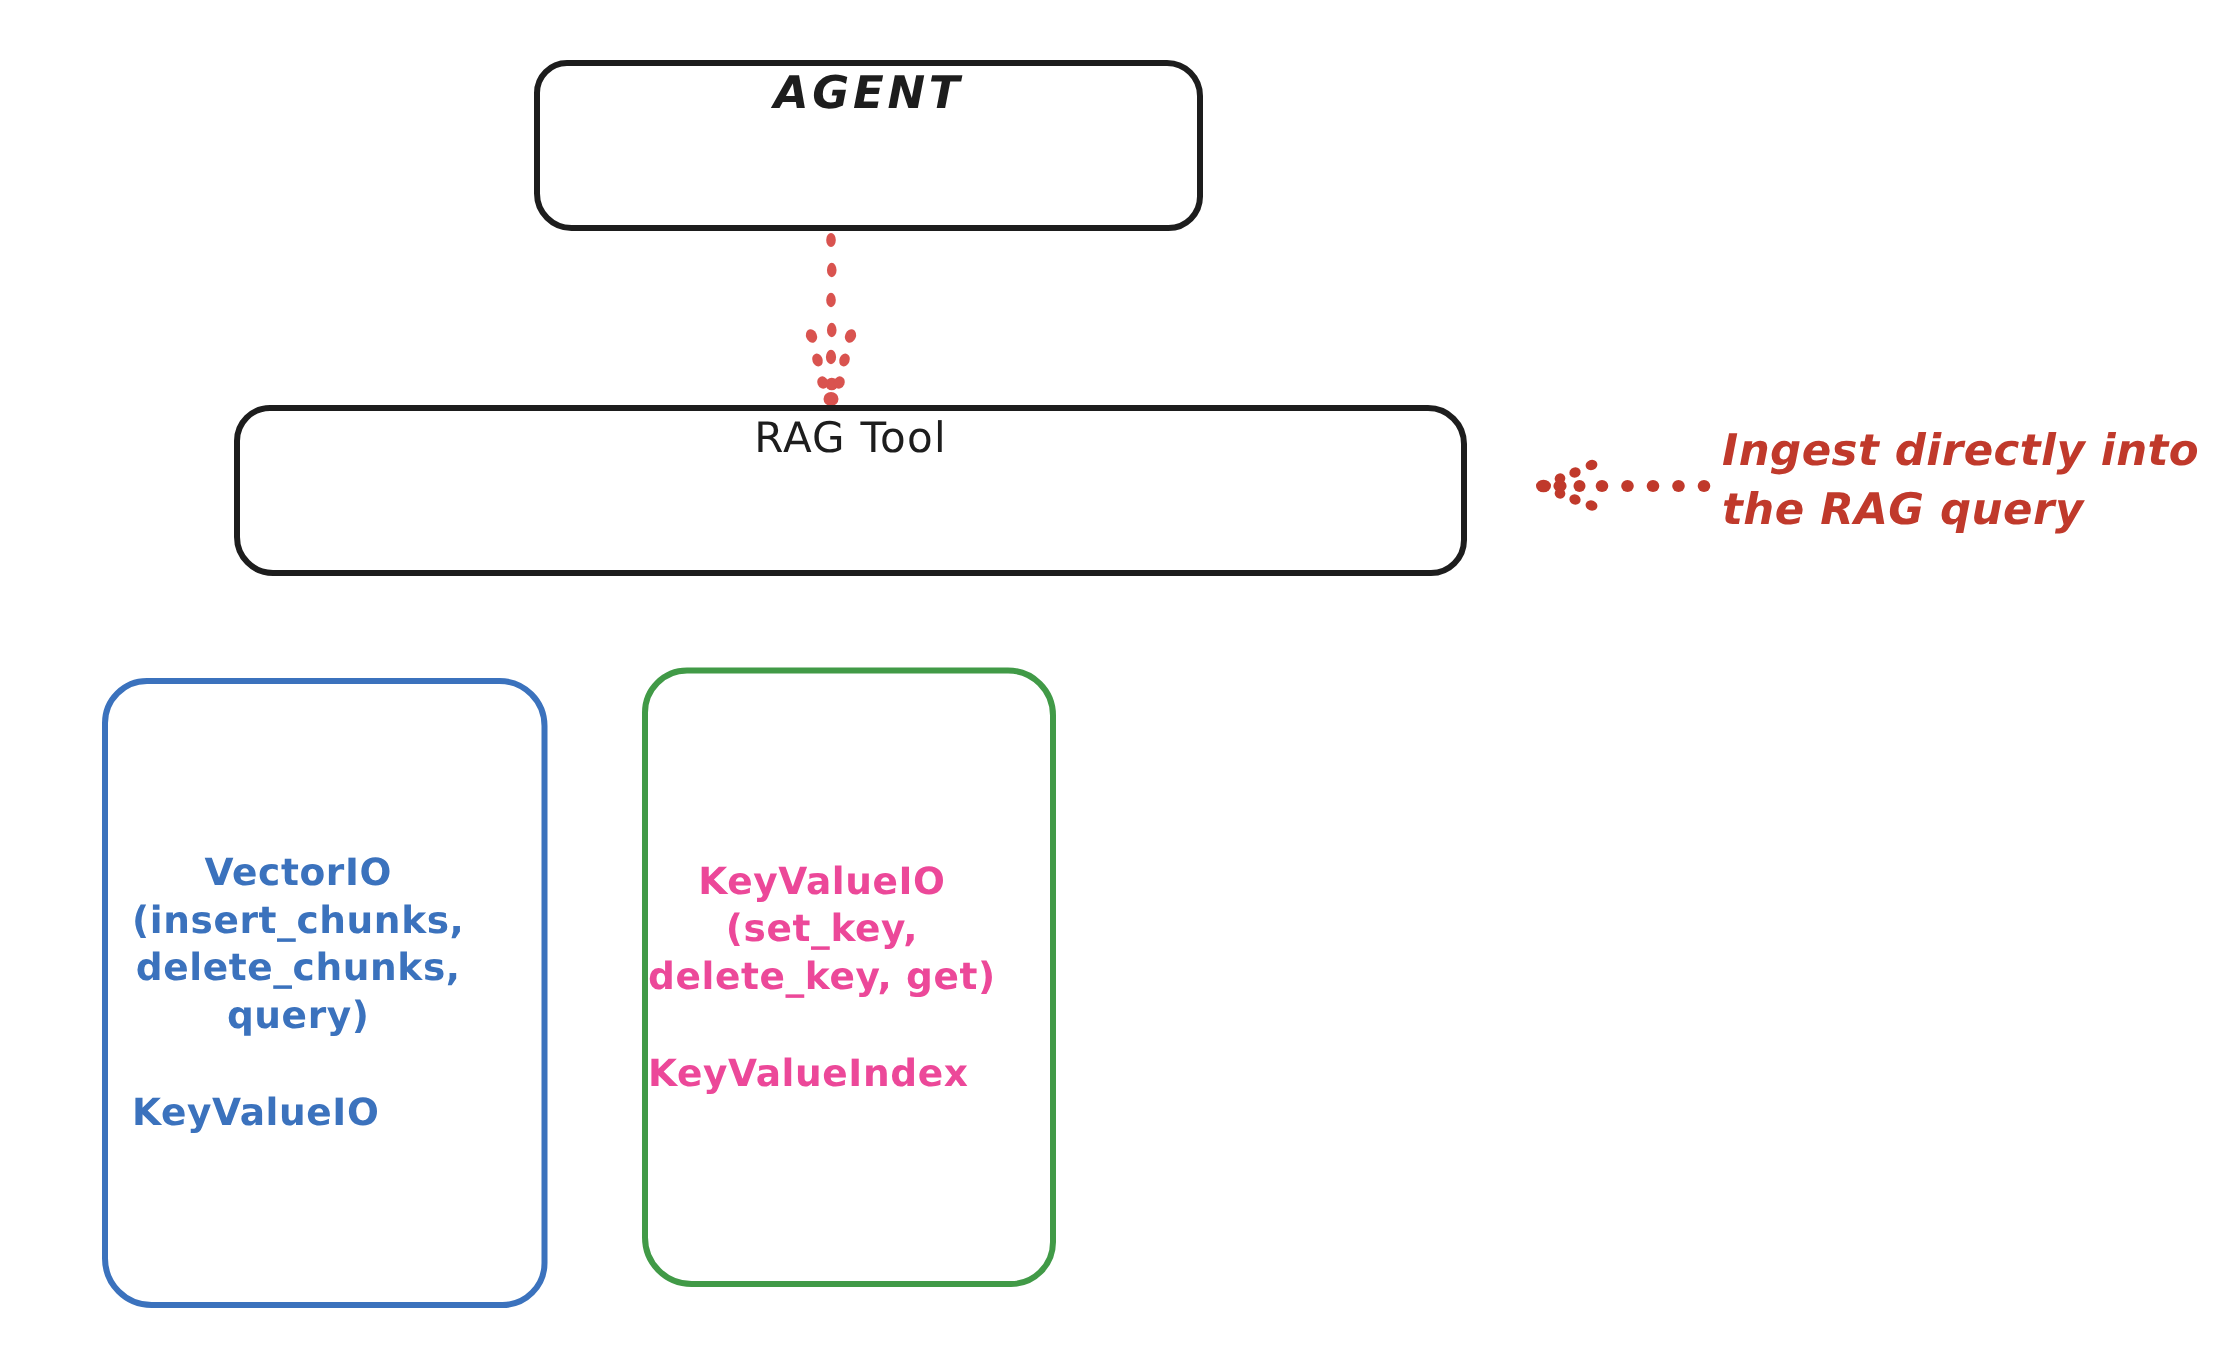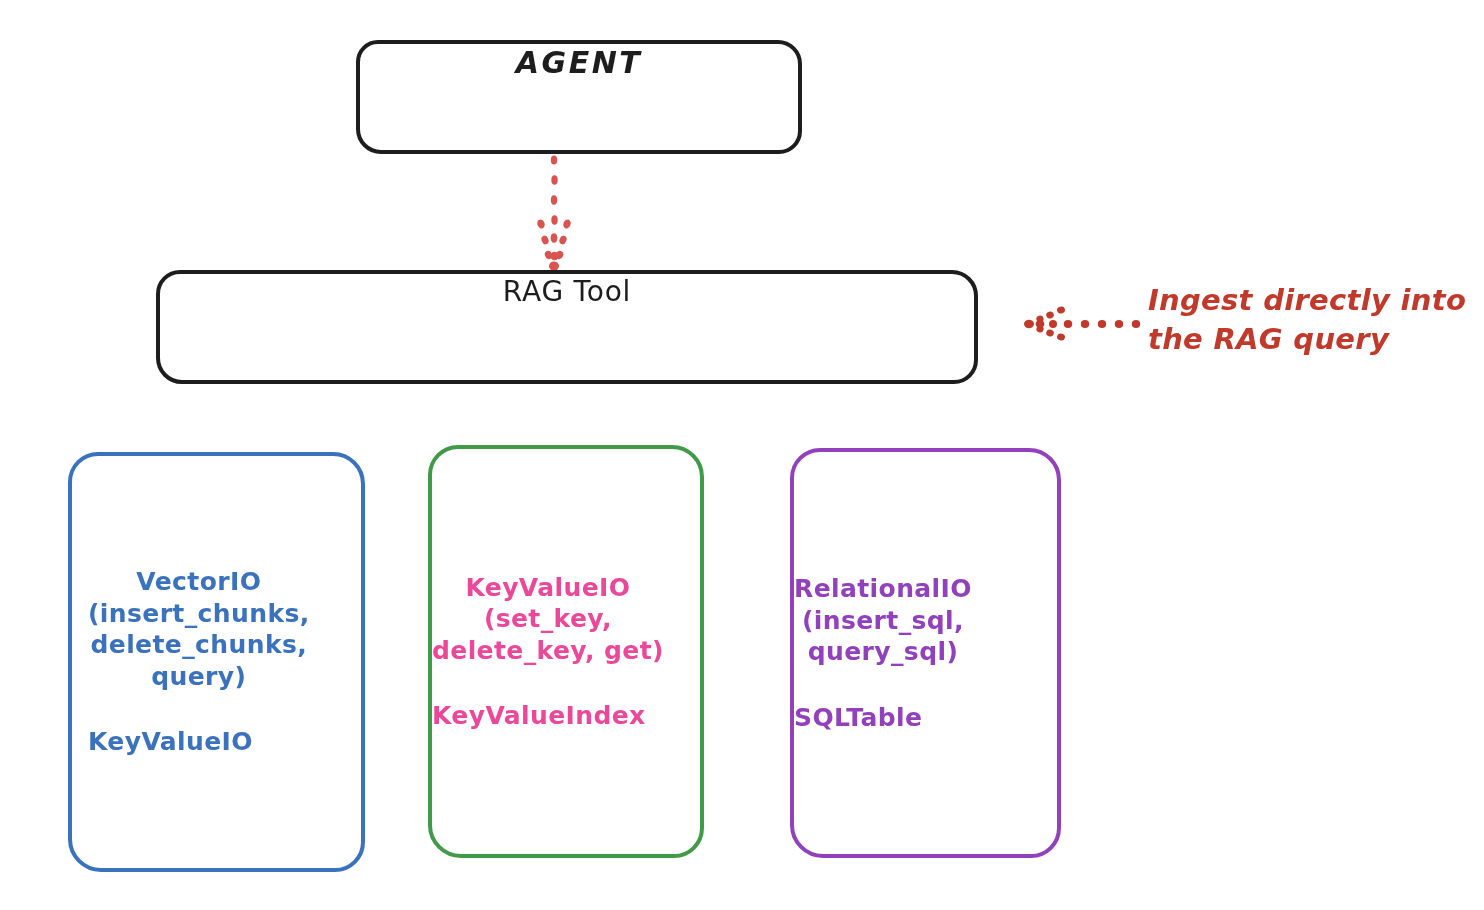--- a/index.html
+++ b/index.html
@@ -207,20 +207,14 @@
     <span class="node-label secondary">KeyValueIO</span>
   </div>
 
   <div class="node provider" id="keyvalueio-node">
     <span class="node-label">KeyValueIO
 (set_key,
 delete_key, get)</span>
     <span class="node-label secondary">KeyValueIndex</span>
   </div>
 
-  <div class="node provider" id="relationalio-node">
-    <span class="node-label">RelationalIO
-(insert_sql,
-query_sql)</span>
-    <span class="node-label secondary">SQLTable</span>
-  </div>
 
 </div>
 
 </body></html>

